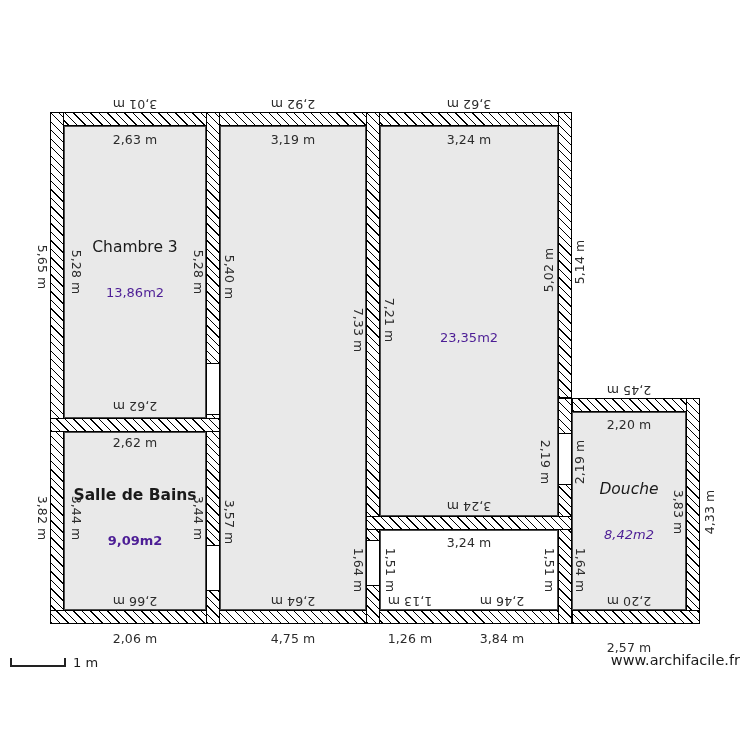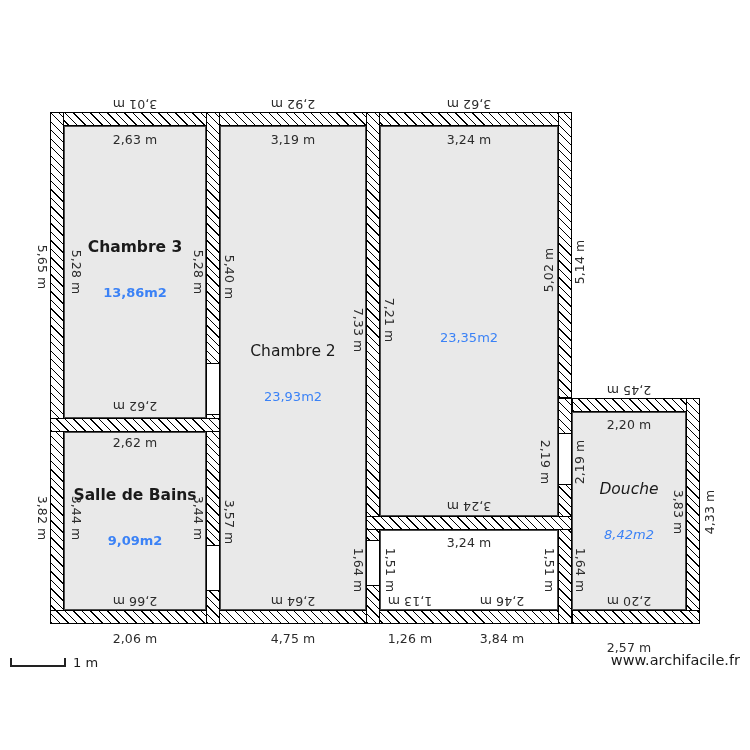--- a/index.html
+++ b/index.html
@@ -62,21 +62,21 @@
   .lbl.rot270 { transform: translate(-50%, -50%) rotate(90deg); }
 
   .roomname {
     position: absolute;
     text-align: center;
     transform: translate(-50%, -50%);
     line-height: 1.25;
     white-space: nowrap;
   }
   .roomname .nm { font-size: 15.5px; color: #1a1a1a; display:block; }
-  .roomname .ar { font-size: 13px; color: #3b82f6; display:block;margin-top:28px; }
+  .roomname .ar { font-size: 13px; color: #4c1d95; display:block;margin-top:28px; }
   .roomname.only .ar { font-size: 13px; }
 
   
   #scalebar {
     position: absolute;
     left: 10px;
     top: 655px;
     display: flex;
     align-items: center;
   }
@@ -130,29 +130,25 @@
   <div class="door" style="left:366px; top:540px; width:14px; height:46px;"></div>
   <div class="door" style="left:558px; top:433px; width:14px; height:52px;"></div>
 
   <div class="room" style="left:64px;  top:126px; width:142px; height:292px;"></div>
   <div class="room" style="left:220px; top:126px; width:146px; height:484px;"></div>
   <div class="room" style="left:380px; top:126px; width:178px; height:390px;"></div>
   <div class="room" style="left:64px; top:432px; width:142px; height:178px;"></div>
   <div class="room white" style="left:380px; top:530px; width:178px; height:80px;"></div>
   <div class="room" style="left:572px; top:412px; width:114px; height:198px;"></div>
 
-  <div class="roomname" style="left:135px; top:270px;font-weight:bold;">
+  <div class="roomname" style="left:135px; top:270px;">
     <span class="nm">Chambre 3</span>
     <span class="ar">13,86m2</span>
   </div>
 
-  <div class="roomname" style="left:293px; top:374px;">
-    <span class="nm">Chambre 2</span>
-    <span class="ar">23,93m2</span>
-  </div>
 
   <div class="roomname only" style="left:469px; top:324px;">
     <span class="ar">23,35m2</span>
   </div>
 
   <div class="roomname" style="left:135px; top:518px;font-weight:bold;">
     <span class="nm">Salle de Bains</span>
     <span class="ar">9,09m2</span>
   </div>
 

